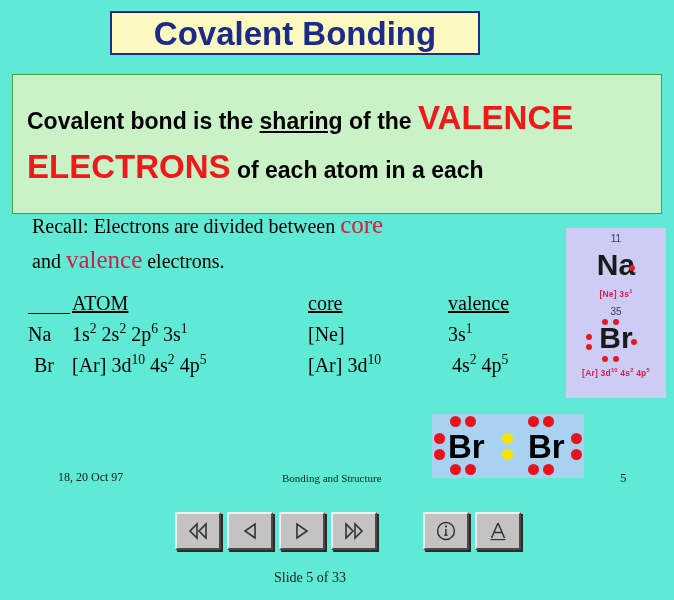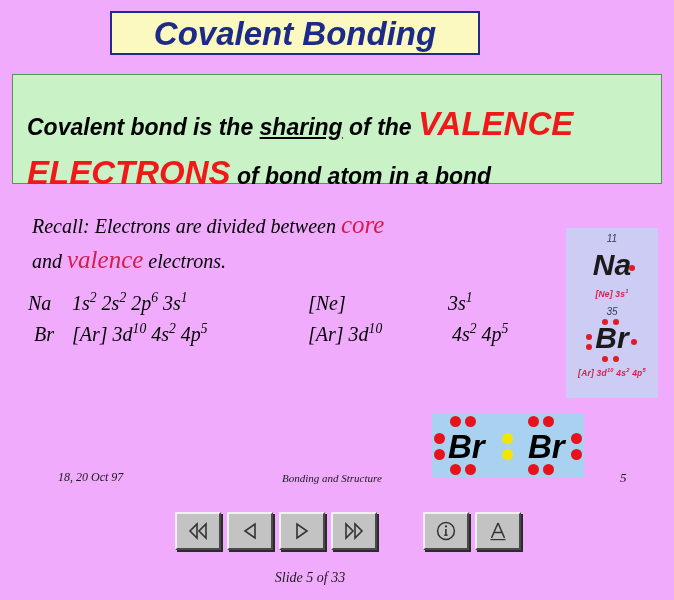--- a/index.html
+++ b/index.html
@@ -12,22 +12,21 @@
     height: 600px;
     position: relative;
     font-family: "Liberation Serif", serif;
     overflow: hidden;
   }
   .slide {
     position: absolute;
     left: 0; top: 0;
     width: 674px;
     height: 600px;
-    background: #f0abfc;
-    font-style: italic;
+    background: #5eead4;
   }
 
   
   .title-box {
     position: absolute;
     left: 110px;
     top: 11px;
     width: 370px;
     height: 44px;
     background: #fbf8c0;
@@ -46,25 +45,25 @@
     line-height: 1;
     white-space: nowrap;
   }
 
   
   .def-box {
     position: absolute;
     left: 12px;
     top: 74px;
     width: 650px;
-    height: 110px;
+    height: 140px;
     background: #c9f2c7;
     border: 1px solid #4b9b4b;
     box-sizing: border-box;
-    padding: 26px 12px 0 14px;
+    padding: 20px 12px 0 14px;
   }
   .def-line {
     font-family: "Liberation Sans", sans-serif;
     font-weight: bold;
     color: #000000;
     font-size: 23px;
     line-height: 46px;
     white-space: nowrap;
   }
   .def-line .under { text-decoration: underline; }
@@ -116,21 +115,21 @@
     width: 42px;
     border-bottom: 1px solid #000;
   }
   sup { font-size: 0.68em; vertical-align: super; line-height: 0; }
 
   
   .elem-card {
     position: absolute;
     left: 566px;
     top: 228px;
-    width: 92px;
+    width: 100px;
     height: 170px;
     background: #ccccf5;
     text-align: center;
   }
   .elem-num {
     font-family: "Liberation Sans", sans-serif;
     font-size: 10px;
     color: #333a55;
     margin-top: 5px;
     line-height: 12px;
@@ -254,30 +253,36 @@
 
   <div class="title-box">
     <div class="title-text">Covalent Bonding</div>
   </div>
 
   <div class="def-box">
     <div class="def-line">
       <span>Covalent bond  is the </span><span class="under">sharing</span><span> of the </span><span class="big-red">VALENCE</span>
     </div>
     <div class="def-line">
-      <span class="big-red">ELECTRONS</span><span> of bond atom in a bond</span>
+      <span class="big-red">ELECTRONS</span><span> of each atom in a each</span>
     </div>
   </div>
 
   <div class="recall">
     <span>Recall: Electrons are divided between </span><span class="crimson">core</span><br>
     <span>and </span><span class="crimson">valence</span><span> electrons.</span>
   </div>
 
   <div class="cfg">
+    <div class="cfg-row hdr">
+      <div class="hdr-rule"></div>
+      <div class="cfg-c2">ATOM</div>
+      <div class="cfg-c3">core</div>
+      <div class="cfg-c4">valence</div>
+    </div>
     <div class="cfg-row">
       <div class="cfg-c1">Na</div>
       <div class="cfg-c2">1s<sup>2</sup> 2s<sup>2</sup> 2p<sup>6</sup> 3s<sup>1</sup></div>
       <div class="cfg-c3">[Ne]</div>
       <div class="cfg-c4">3s<sup>1</sup></div>
     </div>
     <div class="cfg-row gap">
       <div class="cfg-c1" style="left:6px">Br</div>
       <div class="cfg-c2">[Ar] 3d<sup>10</sup> 4s<sup>2</sup> 4p<sup>5</sup></div>
       <div class="cfg-c3">[Ar] 3d<sup>10</sup></div>

